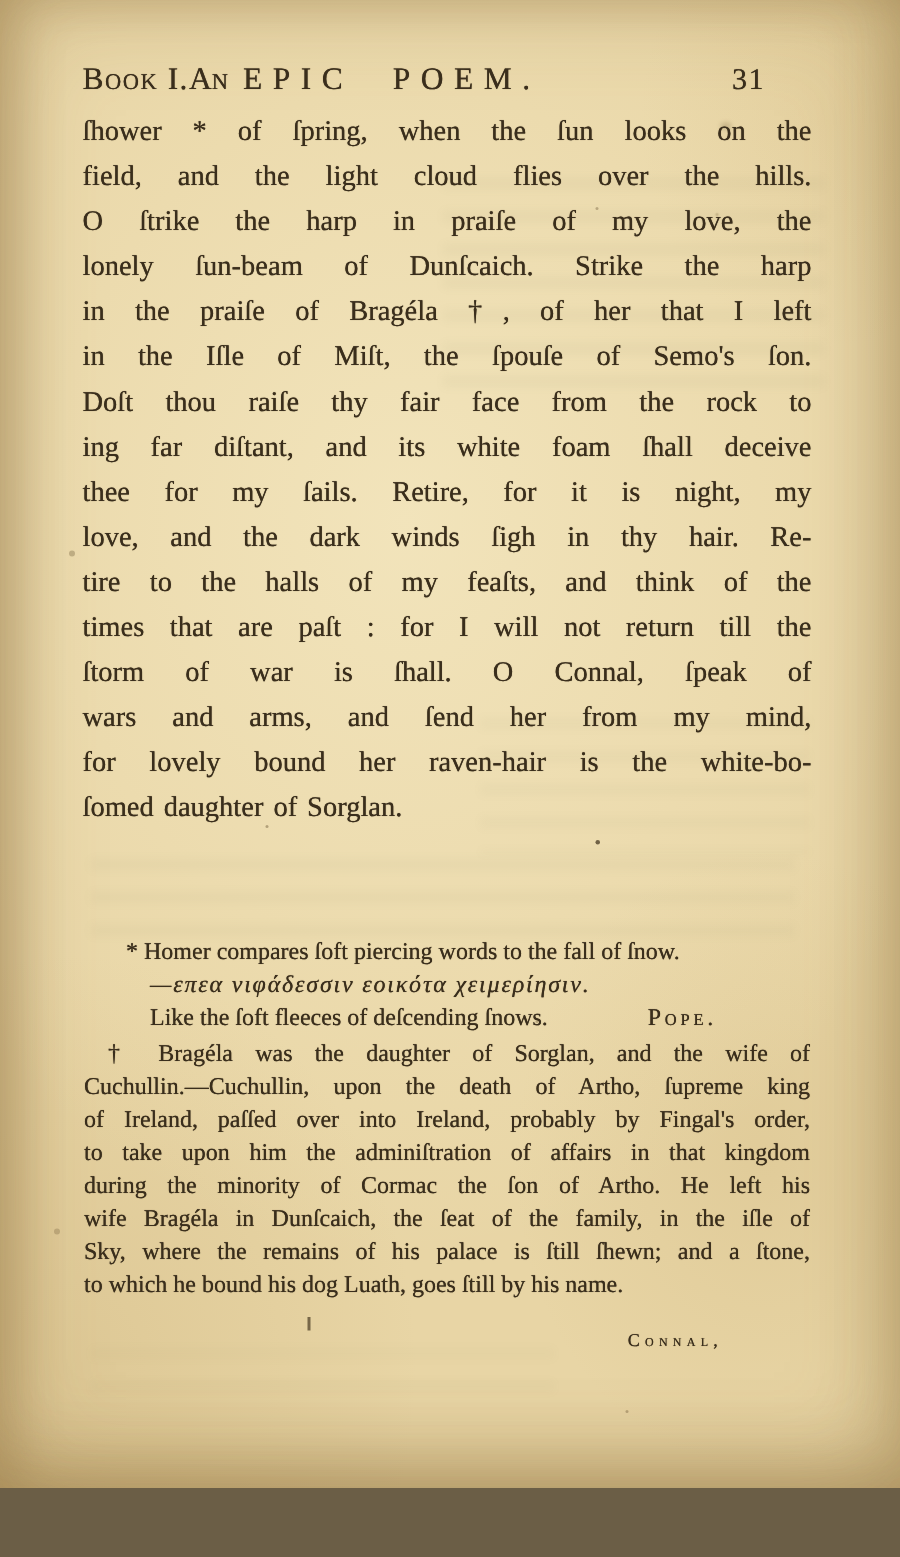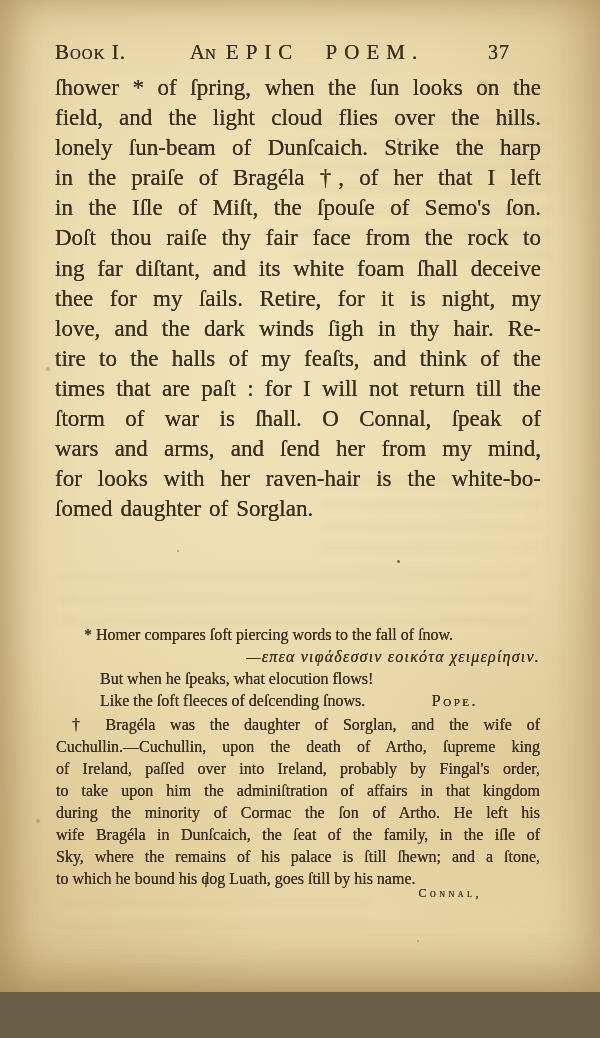--- a/index.html
+++ b/index.html
@@ -23,41 +23,41 @@
       inset 0 -28px 48px rgba(125,92,40,.14);
   }
   .ink{ text-shadow:0 0 .45px currentColor; }
 
   
   .header{
     position:absolute; top:40px; left:55px; right:60px;
     display:flex; align-items:baseline;
   }
   .h-book{ font-variant:small-caps; font-size:21px; letter-spacing:1px; white-space:nowrap;}
-  .h-center{ flex:1; text-align:center; white-space:nowrap;}
+  .h-center{ flex:1; white-space:nowrap;}
   .h-an{ font-variant:small-caps; font-size:21px; margin-right:10px;}
   .h-title{ font-size:21px; letter-spacing:7px; word-spacing:14px;}
   .h-num{ font-size:20px; padding-right:30px; letter-spacing:1px;}
 
   
   .main{
     position:absolute; top:73px; left:55px; width:486px;
-    font-size:23px; line-height:30.1px;
+    font-size:19px; line-height:30.1px;
     word-spacing:.10em;
   }
   .main .line{ text-align:justify; text-align-last:justify; }
   .main .line:last-child{ text-align-last:left; }
 
   
   .footnotes{
     position:absolute; top:624px; left:56px; width:484px;
     font-size:16px; line-height:22px;
   }
   .fn-star-line{ padding-left:28px; }
-  .fn-greek{ padding-left:44px; font-style:italic; letter-spacing:1.2px;text-align:right; }
+  .fn-greek{ padding-left:44px; font-style:italic; letter-spacing:1.2px; }
   .fn-verse{ padding-left:44px; }
   .fn-verse-row{ display:flex; padding-left:44px; }
   .fn-attrib{ margin-left:auto; margin-right:62px; font-variant:small-caps; letter-spacing:2.5px; }
   .fn-dagger{ margin-top:2px; }
   .fn-dagger .fn-line{ text-align:justify; text-align-last:justify; }
   .fn-dagger .fn-line:first-child{ text-indent:16px; }
   .fn-dagger .fn-line:last-child{ text-align-last:left; }
 
   
   .catchword{
@@ -103,46 +103,46 @@
   <div class="speck s1"></div>
   <div class="speck2"></div>
   <div class="tick"></div>
   <div class="smudge"></div>
 
   <div class="header ink">
     <span class="h-book">Book I.</span>
     <span class="h-center">
       <span class="h-an">An</span><span class="h-title">EPIC POEM.</span>
     </span>
-    <span class="h-num">37</span>
+    <span class="h-num">31</span>
   </div>
 
   <div class="main ink">
       <div class="line">ſhower * of ſpring, when the ſun looks on the</div>
       <div class="line">field, and the light cloud flies over the hills.</div>
+      <div class="line">O ſtrike the harp in praiſe of my love, the</div>
       <div class="line">lonely ſun-beam of Dunſcaich. Strike the harp</div>
       <div class="line">in the praiſe of Bragéla †, of her that I left</div>
       <div class="line">in the Iſle of Miſt, the ſpouſe of Semo's ſon.</div>
       <div class="line">Doſt thou raiſe thy fair face from the rock to</div>
       <div class="line">ing far diſtant, and its white foam ſhall deceive</div>
       <div class="line">thee for my ſails. Retire, for it is night, my</div>
       <div class="line">love, and the dark winds ſigh in thy hair. Re-</div>
       <div class="line">tire to the halls of my feaſts, and think of the</div>
       <div class="line">times that are paſt : for I will not return till the</div>
       <div class="line">ſtorm of war is ſhall. O Connal, ſpeak of</div>
       <div class="line">wars and arms, and ſend her from my mind,</div>
-      <div class="line">for looks with her raven-hair is the white-bo-</div>
+      <div class="line">for lovely bound her raven-hair is the white-bo-</div>
       <div class="line">ſomed daughter of Sorglan.</div>
     </div>
 
   <div class="footnotes ink">
     <div class="fn-star">
       <div class="fn-star-line">* Homer compares ſoft piercing words to the fall of ſnow.</div>
       <div class="fn-greek">—επεα νιφάδεσσιν εοικότα χειμερίησιν.</div>
-      <div class="fn-verse">But when he ſpeaks, what elocution flows!</div>
       <div class="fn-verse-row">
         <span>Like the ſoft fleeces of deſcending ſnows.</span>
         <span class="fn-attrib">Pope.</span>
       </div>
     </div>
     <div class="fn-dagger">
         <div class="fn-line">† Bragéla was the daughter of Sorglan, and the wife of</div>
         <div class="fn-line">Cuchullin.—Cuchullin, upon the death of Artho, ſupreme king</div>
         <div class="fn-line">of Ireland, paſſed over into Ireland, probably by Fingal's order,</div>
         <div class="fn-line">to take upon him the adminiſtration of affairs in that kingdom</div>

